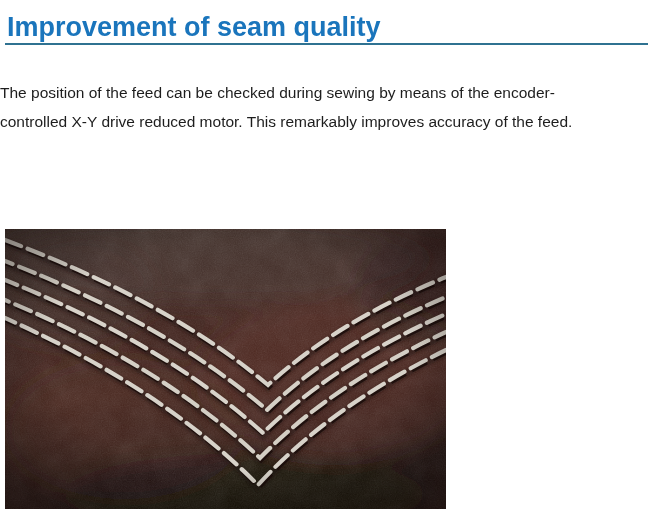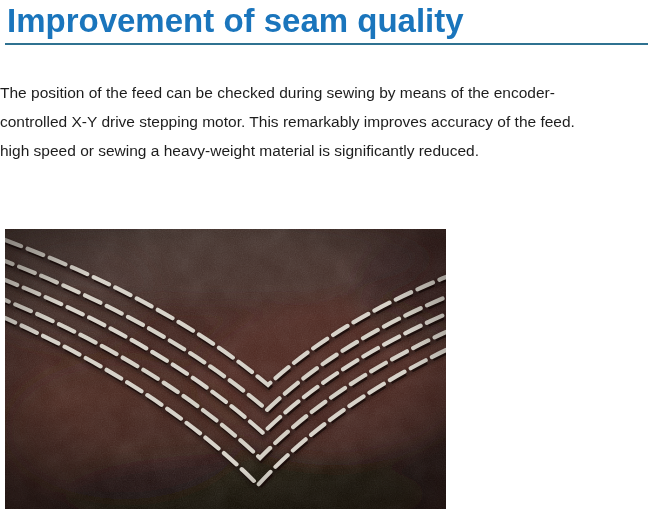--- a/index.html
+++ b/index.html
@@ -11,22 +11,22 @@
   *{margin:0;padding:0;box-sizing:border-box;}
   html,body{width:653px;height:521px;}
   body{
     background:var(--bg-color);
     font-family:"Liberation Sans", sans-serif;
     position:relative;
     overflow:hidden;
   }
   .page-title{
     position:absolute;
-    left:7px; top:2px;
-    font-size:33px;
+    left:7px; top:12px;
+    font-size:27px;
     font-weight:bold;
     letter-spacing:0px;
     color:var(--heading-color);
     white-space:nowrap;
   }
   .divider-rule{
     position:absolute;
     left:5px; top:43px;
     width:643px; height:2px;
     background:var(--divider-color);
@@ -52,22 +52,21 @@
 </style>
 </head>
 <body>
 
 <h1 class="page-title">Improvement of seam quality</h1>
 
 <div class="divider-rule"></div>
 
 <div class="body-paragraph">
   <div class="body-line">The position of the feed can be checked during sewing by means of the encoder-</div>
-  <div class="body-line">controlled X-Y drive stepping motor. This remarkably improves accuracy of the feed.</div>
-  <div class="body-line">high speed or sewing a heavy-weight material is significantly reduced.</div>
+  <div class="body-line">controlled X-Y drive reduced motor. This remarkably improves accuracy of the feed.</div>
 </div>
 
 <svg class="seam-photo" viewBox="0 0 441 280" preserveAspectRatio="none" role="img" aria-label="Close-up photograph of dark brown leather sewn with five parallel rows of white chevron (V-shaped) stitching">
   <defs>
     <linearGradient id="leatherBase" x1="0" y1="0" x2="0.25" y2="1">
       <stop offset="0" stop-color="#3e2e28"></stop>
       <stop offset="0.3" stop-color="#3f211b"></stop>
       <stop offset="0.62" stop-color="#42221b"></stop>
       <stop offset="1" stop-color="#221310"></stop>
     </linearGradient>

